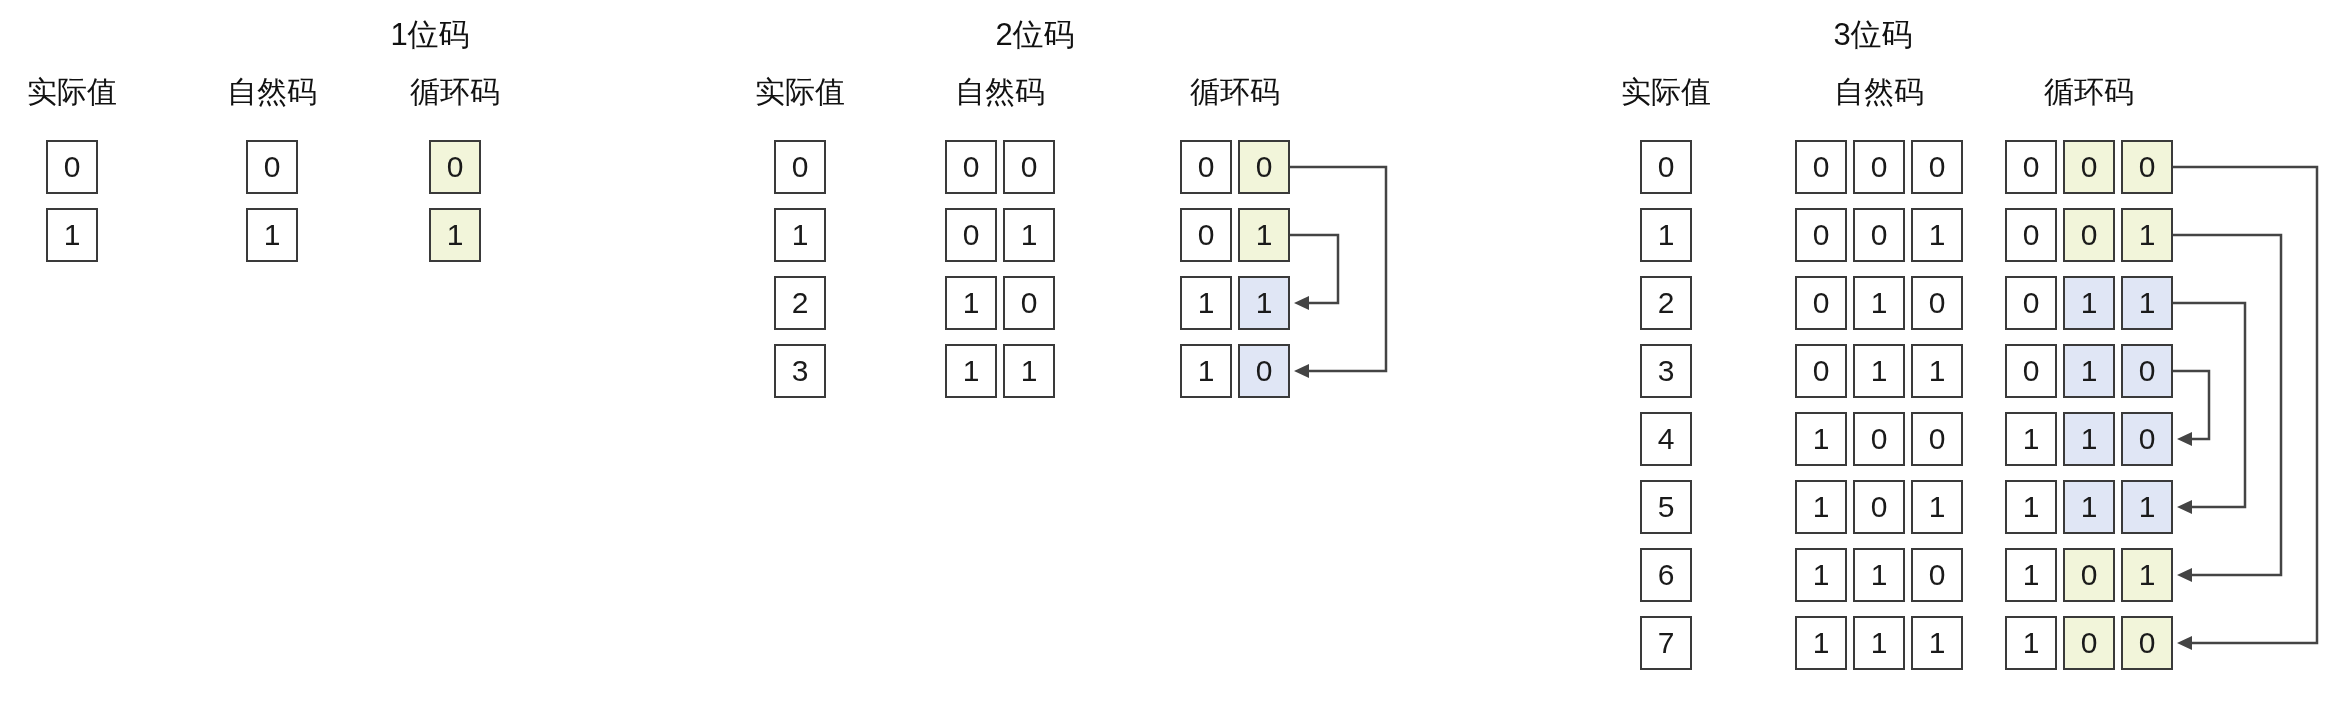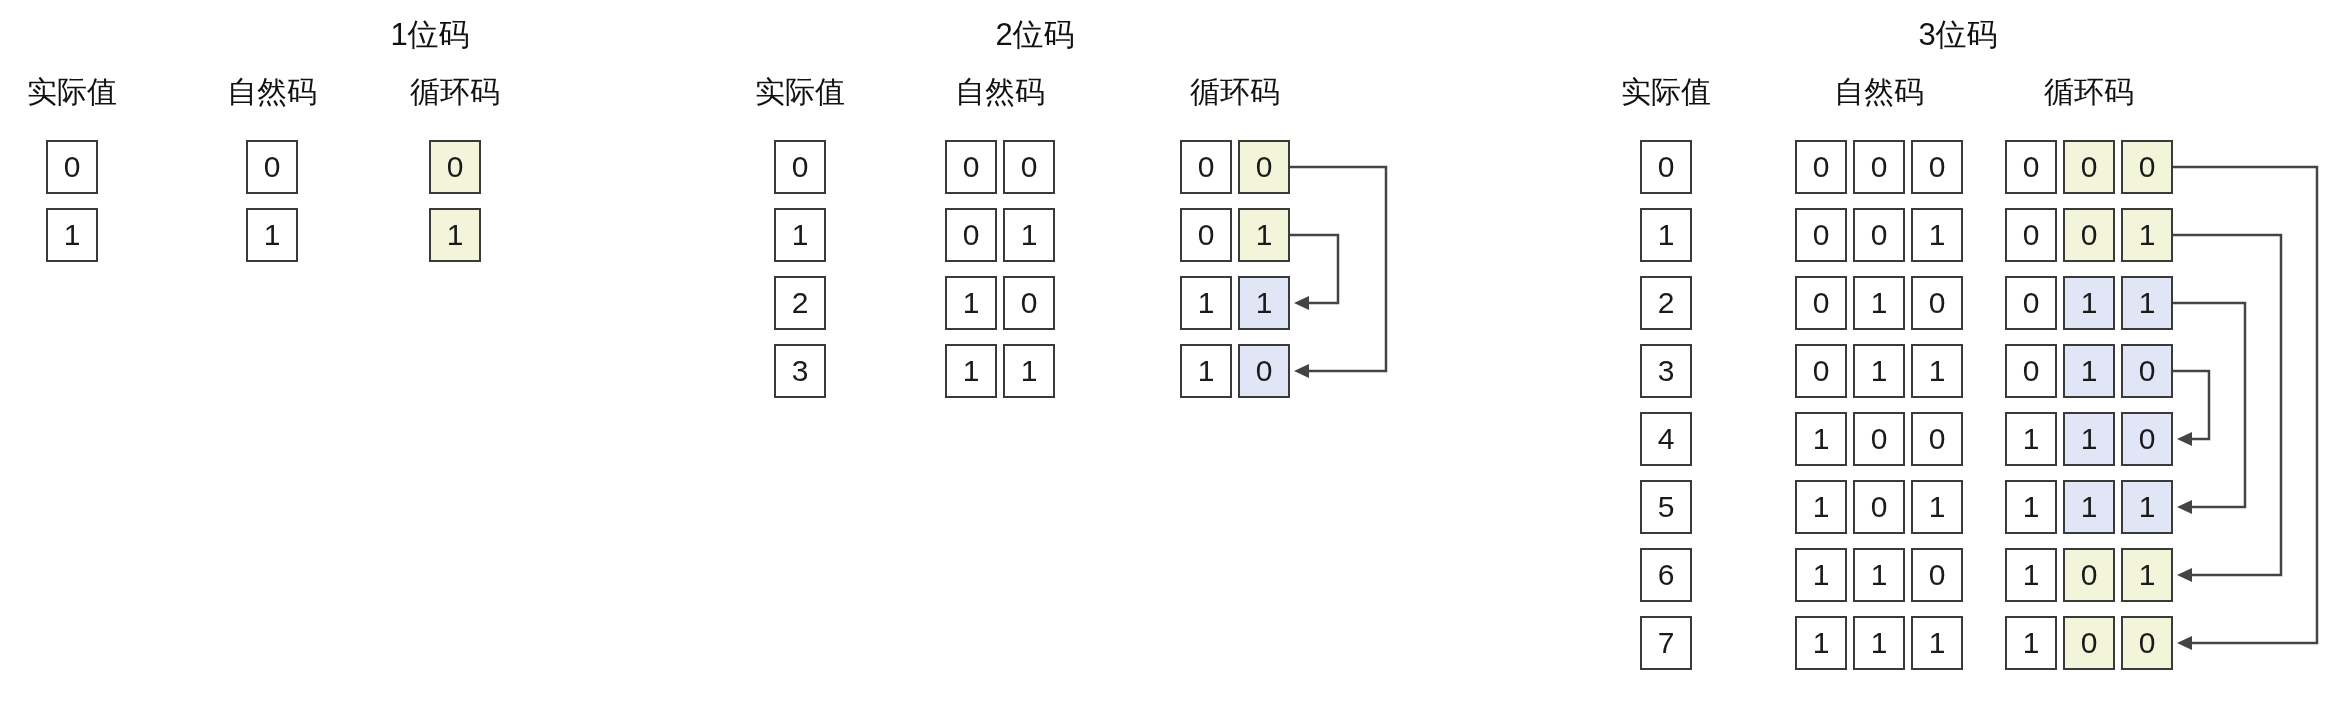--- a/index.html
+++ b/index.html
@@ -36,21 +36,21 @@
   }
   svg.arrows{position:absolute; overflow:visible;}
 </style>
 </head>
 <body>
 
 <div id="canvas">
 
   <div class="title" style="left:430px">1位码</div>
   <div class="title" style="left:1035px">2位码</div>
-  <div class="title" style="left:1958px">3位码</div>
+  <div class="title" style="left:1873px">3位码</div>
 
   <div class="tblock" style="left:46px; width:52px">
     <div class="hdr">实际值</div>
     <div class="rows">
         <div class="row">
           <div class="cell" style="background: rgb(255, 255, 255);">0</div>
         </div>
         <div class="row">
           <div class="cell" style="background: rgb(255, 255, 255);">1</div>
         </div>

